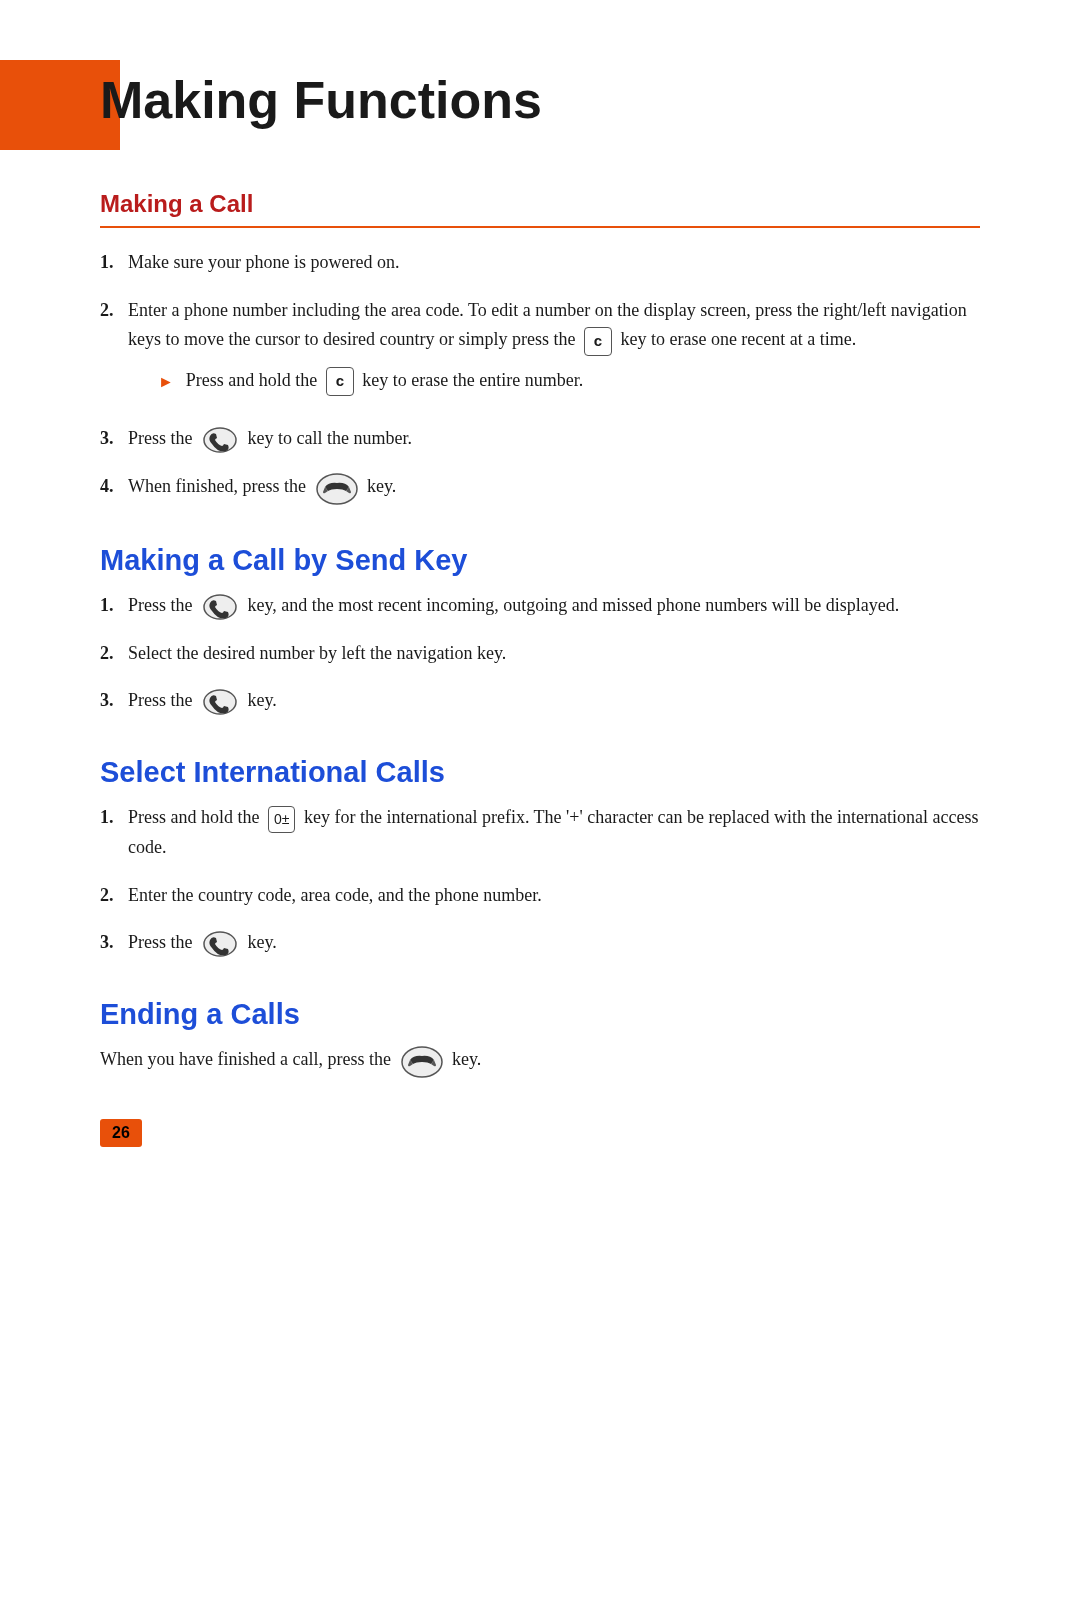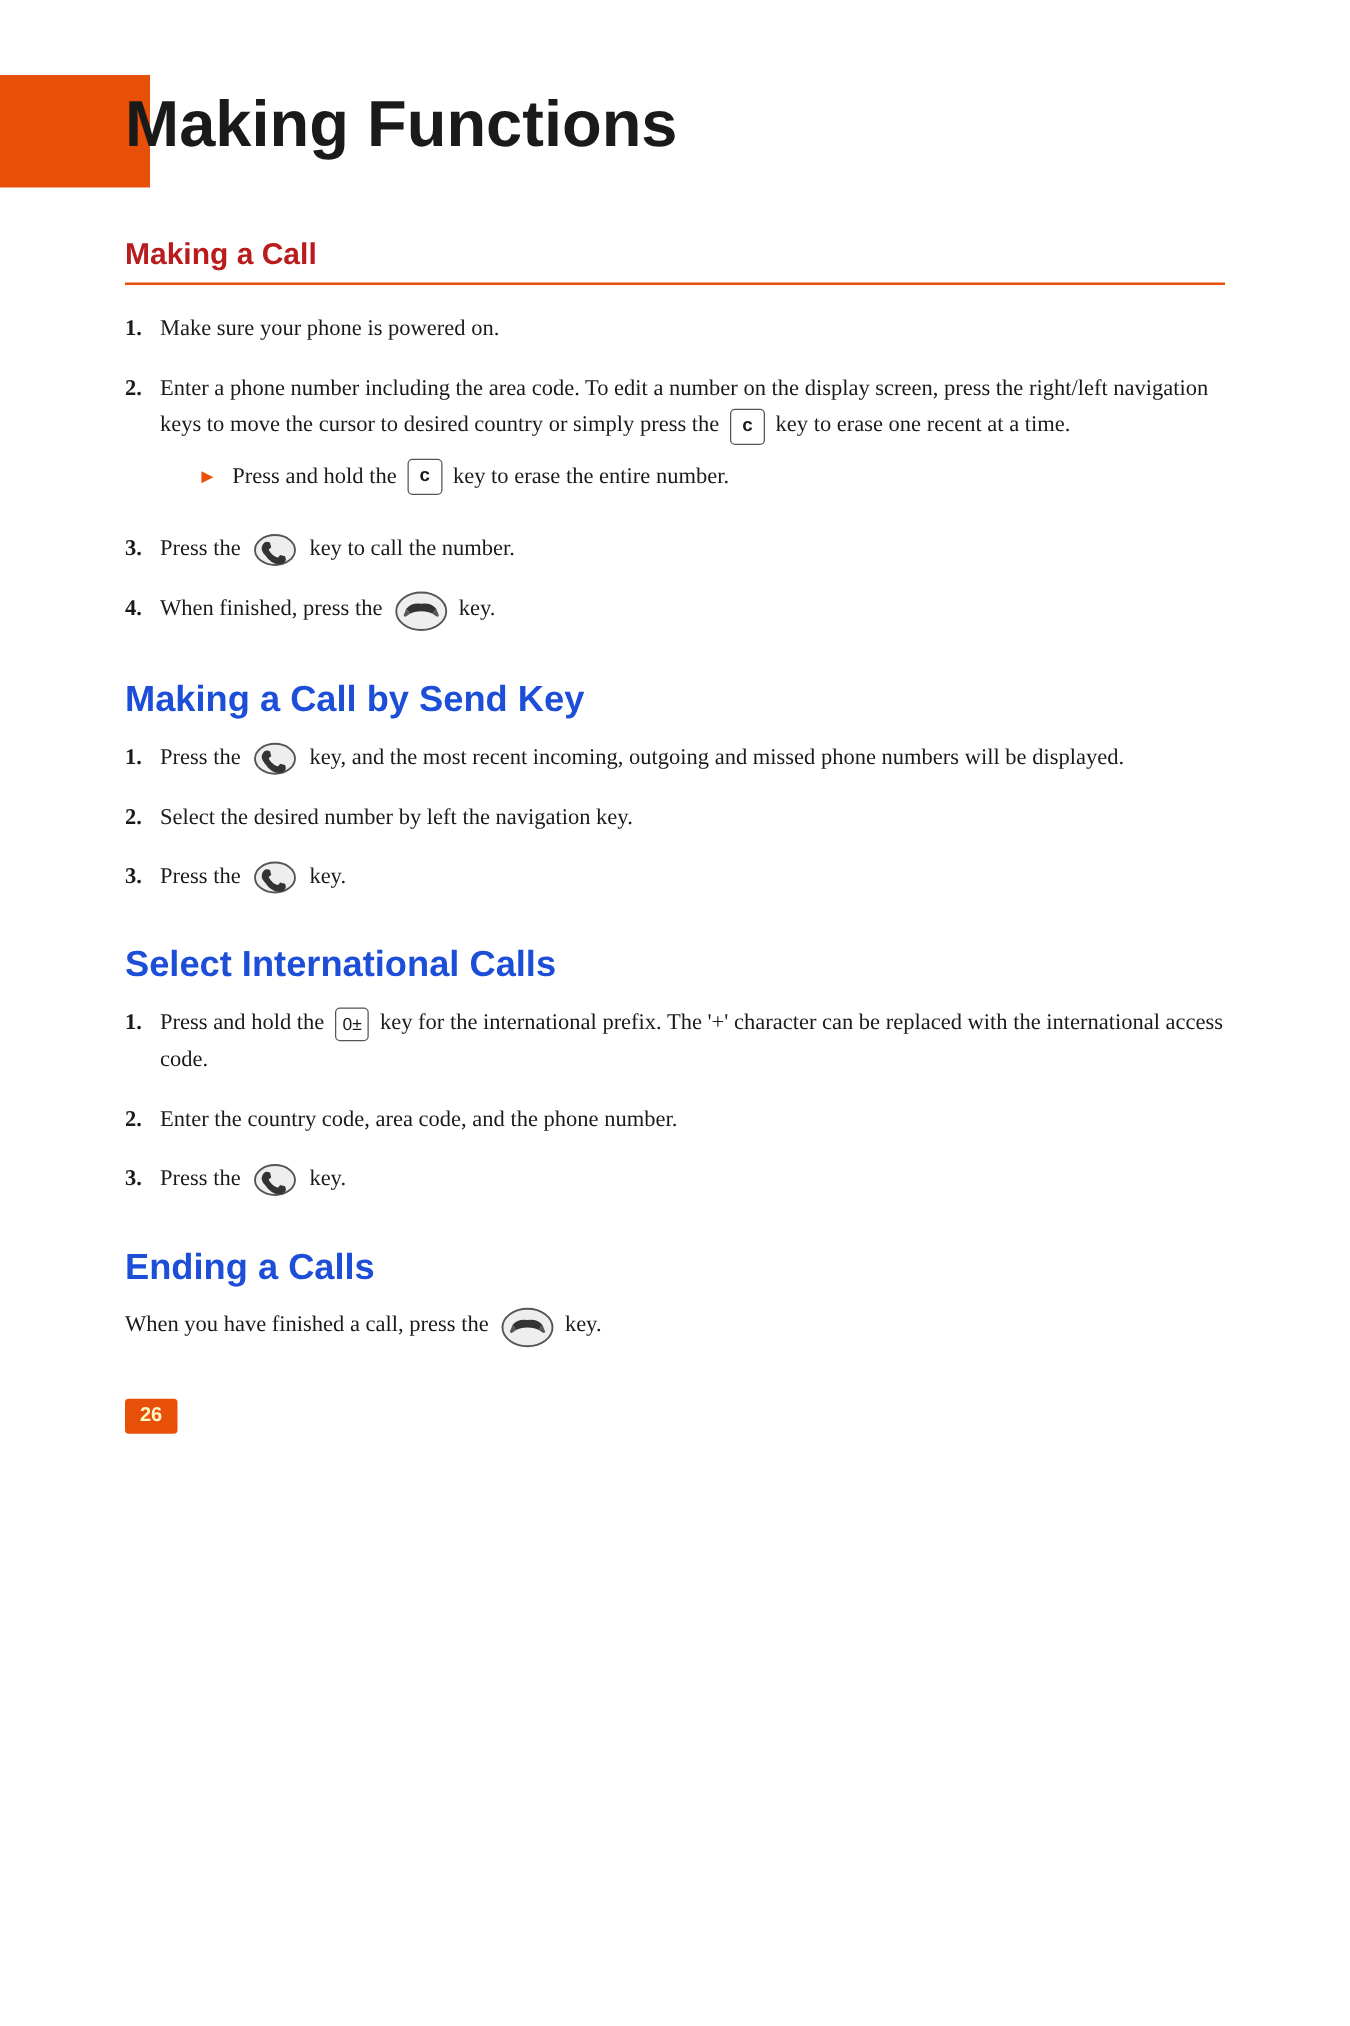--- a/index.html
+++ b/index.html
@@ -158,21 +158,21 @@
       vertical-align: middle;
       background: #fff;
     }
 
     
     .page-number-box {
       position: absolute;
       bottom: 50px;
       left: 100px;
       background-color: #E8500A;
-      color: #fef9c3;
+      color: #000000;
       font-family: Arial, sans-serif;
       font-size: 16px;
       font-weight: bold;
       padding: 5px 12px;
       border-radius: 3px;
     }
   </style>
 </head>
 <body>
 

